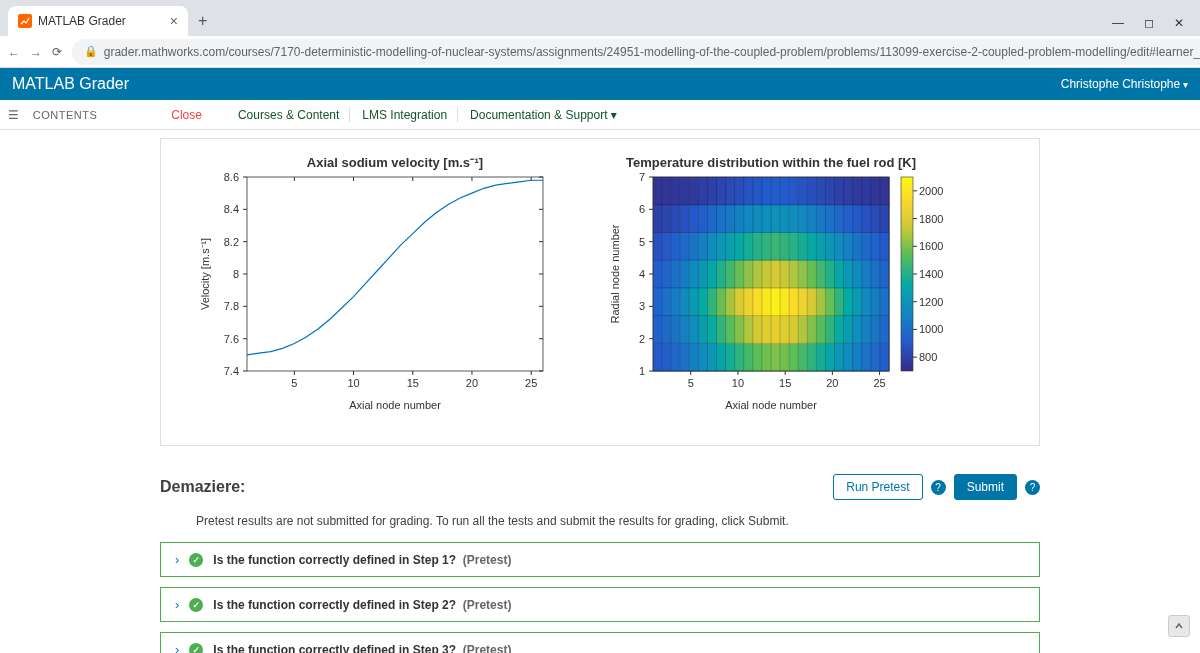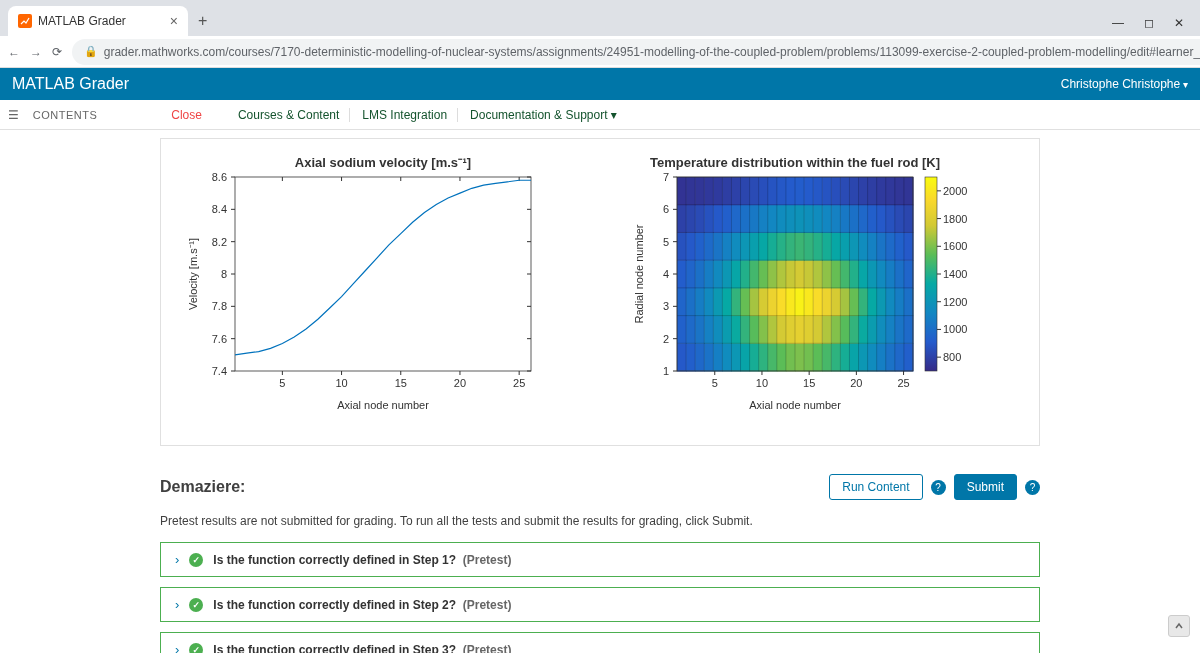--- a/index.html
+++ b/index.html
@@ -31,33 +31,33 @@
 .hamburger { color: #666; }
 .contents-label { color: #666; letter-spacing: 0.5px; font-size: 11px; }
 .close-link { color: #ef4444; margin-left: 60px; }
 .sub-nav-right { display: flex; gap: 2px; margin-left: 12px; }
 .sub-link { color: #14532d; padding: 0 10px; border-right: 1px solid #ddd; }
 .sub-link:last-child { border-right: none; }
 
 
 .content { padding: 0 160px; }
 
-.chart-container { border: 1px solid #e0e0e0; margin-top: 8px; padding: 16px 20px 30px; display: flex; gap: 88px; background:#fff;}
+.chart-container { border: 1px solid #e0e0e0; margin-top: 8px; padding: 16px 32px 30px; display: flex; gap: 52px; background:#fff;}
 .chart-box { }
 
 
 .assessment-section { margin-top: 28px; }
 .assessment-header { display: flex; justify-content: space-between; align-items: center; margin-bottom: 14px; }
 .assessment-title { font-size: 16px; font-weight: bold; color: #404040; }
 .assessment-buttons { display: flex; gap: 8px; align-items: center; }
 .btn { padding: 5px 12px; font-size: 12px; border-radius: 3px; cursor: pointer; }
 .btn-outline { background: #fff; border: 1px solid #0076a8; color: #0076a8; }
 .btn-primary { background: #0076a8; border: 1px solid #0076a8; color: #fff; }
 .help-circle { width: 15px; height: 15px; border-radius: 50%; background: #0076a8; color: #fff; font-size: 10px; display: inline-flex; align-items: center; justify-content: center; }
-.pretest-note { font-size: 12px; color: #404040; margin-bottom: 14px; }
+.pretest-note { font-size: 12px; color: #404040; margin-bottom: 14px; margin-left: 36px; }
 .test-row { border: 1px solid #4caf50; padding: 9px 14px; margin-bottom: 10px; display: flex; align-items: center; gap: 10px; font-size: 12px; }
 .expand-arrow { color: #0076a8; font-size: 13px; }
 .check-circle { width: 14px; height: 14px; border-radius: 50%; background: #4caf50; color: #fff; font-size: 9px; display: inline-flex; align-items: center; justify-content: center; font-weight: bold; }
 .test-text { font-weight: bold; color: #333; }
 .test-pretest { color: #666; font-weight: bold; }
 
 
 .scroll-top { position: fixed; bottom: 16px; right: 10px; width: 22px; height: 22px; background: #e8e8e8; border: 1px solid #ccc; border-radius: 3px; display: flex; align-items: center; justify-content: center; color: #666; }
 
 svg { display: block; }
@@ -438,21 +438,21 @@
           <line x1="308" y1="35.85714285714286" x2="312" y2="35.85714285714286" stroke="#333"></line>
           <text x="314" y="39.85714285714286" class="tick-label">2000</text>
         </svg>
     </div>
   </div>
 
   <div class="assessment-section">
     <div class="assessment-header">
       <span class="assessment-title">Demaziere:</span>
       <div class="assessment-buttons">
-        <button class="btn btn-outline">Run Content</button>
+        <button class="btn btn-outline">Run Pretest</button>
         <span class="help-circle">?</span>
         <button class="btn btn-primary">Submit</button>
         <span class="help-circle">?</span>
       </div>
     </div>
     <div class="pretest-note">Pretest results are not submitted for grading. To run all the tests and submit the results for grading, click Submit.</div>
     <div id="tests">
         <div class="test-row">
           <span class="expand-arrow">›</span>
           <span class="check-circle">✓</span>

